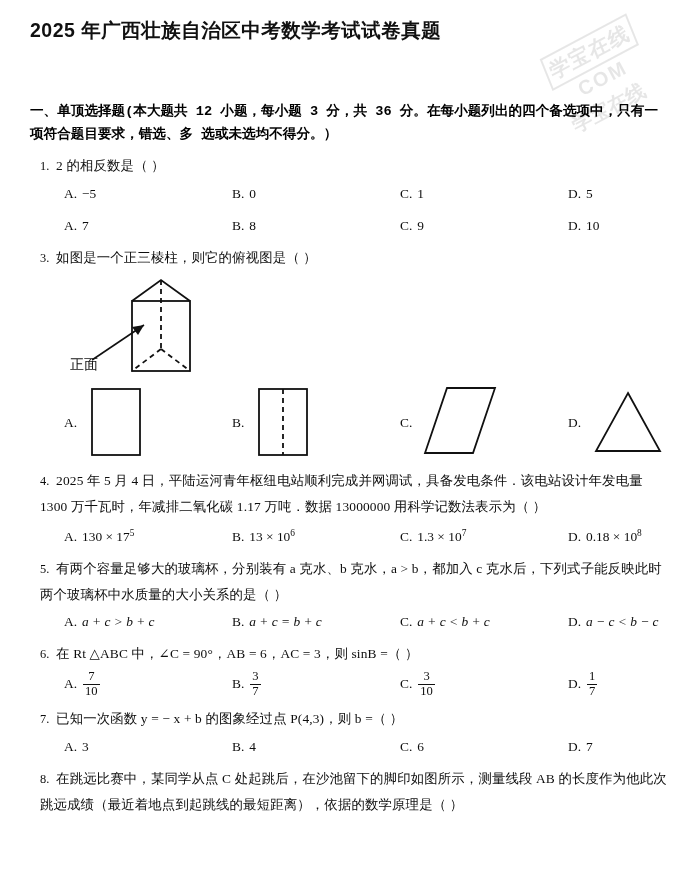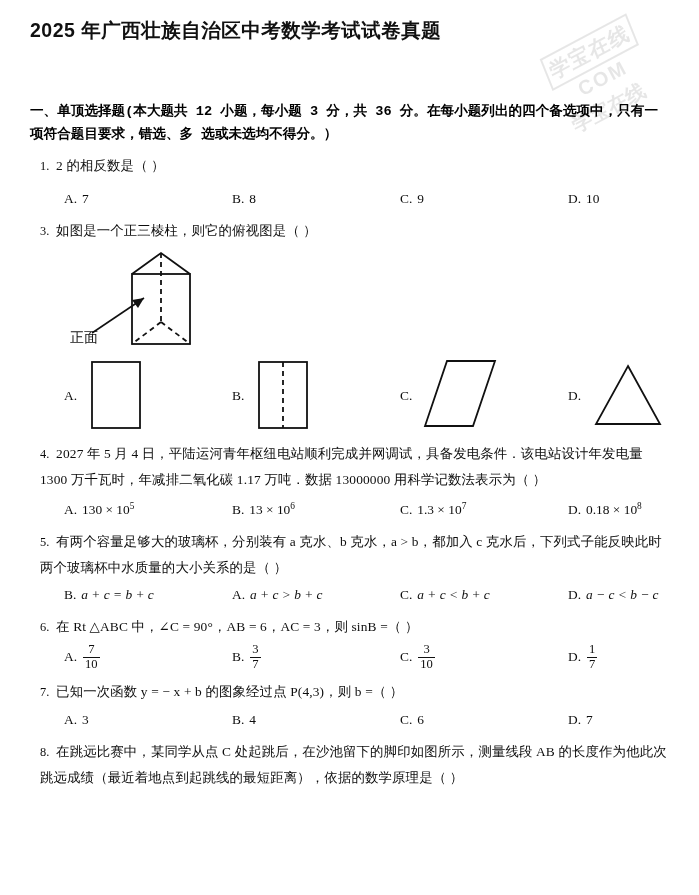--- a/index.html
+++ b/index.html
@@ -177,20 +177,26 @@
   </div>
 
   <h1 class="doc-title">2025 年广西壮族自治区中考数学考试试卷真题</h1>
 
   <p class="section-head">一、单顶选择题(本大题共 12 小题，每小题 3 分，共 36 分。在每小题列出的四个备选项中，只有一项符合题目要求，错选、多 选或未选均不得分。）</p>
 
   <div class="q">
     <div class="q-stem">
       <span class="q-num">1.</span>
       <span>2 的相反数是（      ）</span>
+    </div>
+    <div class="opts">
+      <div class="opt"><span class="opt-lbl">A.</span><span>−5</span></div>
+      <div class="opt"><span class="opt-lbl">B.</span><span>0</span></div>
+      <div class="opt"><span class="opt-lbl">C.</span><span>1</span></div>
+      <div class="opt"><span class="opt-lbl">D.</span><span>5</span></div>
     </div>
   </div>
 
   <div class="q">
     <div class="opts">
       <div class="opt"><span class="opt-lbl">A.</span><span>7</span></div>
       <div class="opt"><span class="opt-lbl">B.</span><span>8</span></div>
       <div class="opt"><span class="opt-lbl">C.</span><span>9</span></div>
       <div class="opt"><span class="opt-lbl">D.</span><span>10</span></div>
     </div>
@@ -246,38 +252,38 @@
         <svg width="80" height="78">
           <polygon points="38,10 70,68 6,68" fill="none" stroke="#111" stroke-width="1.8"></polygon>
         </svg>
       </div>
     </div>
   </div>
 
   <div class="q">
     <div class="q-stem">
       <span class="q-num">4.</span>
-      <span>2027 年 5 月 4 日，平陆运河青年枢纽电站顺利完成并网调试，具备发电条件．该电站设计年发电量 1300 万千瓦时，年减排二氧化碳 1.17 万吨．数据 13000000 用科学记数法表示为（      ）</span>
-    </div>
-    <div class="opts">
-      <div class="opt"><span class="opt-lbl">A.</span><span>130 × 10</span><span class="sup">5</span></div>
+      <span>2025 年 5 月 4 日，平陆运河青年枢纽电站顺利完成并网调试，具备发电条件．该电站设计年发电量 1300 万千瓦时，年减排二氧化碳 1.17 万吨．数据 13000000 用科学记数法表示为（      ）</span>
+    </div>
+    <div class="opts">
+      <div class="opt"><span class="opt-lbl">A.</span><span>130 × 17</span><span class="sup">5</span></div>
       <div class="opt"><span class="opt-lbl">B.</span><span>13 × 10</span><span class="sup">6</span></div>
       <div class="opt"><span class="opt-lbl">C.</span><span>1.3 × 10</span><span class="sup">7</span></div>
       <div class="opt"><span class="opt-lbl">D.</span><span>0.18 × 10</span><span class="sup">8</span></div>
     </div>
   </div>
 
   <div class="q">
     <div class="q-stem">
       <span class="q-num">5.</span>
       <span>有两个容量足够大的玻璃杯，分别装有 a 克水、b 克水，a &gt; b，都加入 c 克水后，下列式子能反映此时两个玻璃杯中水质量的大小关系的是（      ）</span>
     </div>
     <div class="opts">
+      <div class="opt it"><span class="opt-lbl" style="font-style:normal">A.</span><span>a + c &gt; b + c</span></div>
       <div class="opt it"><span class="opt-lbl" style="font-style:normal">B.</span><span>a + c = b + c</span></div>
-      <div class="opt it"><span class="opt-lbl" style="font-style:normal">A.</span><span>a + c &gt; b + c</span></div>
       <div class="opt it"><span class="opt-lbl" style="font-style:normal">C.</span><span>a + c &lt; b + c</span></div>
       <div class="opt it"><span class="opt-lbl" style="font-style:normal">D.</span><span>a − c &lt; b − c</span></div>
     </div>
   </div>
 
   <div class="q">
     <div class="q-stem">
       <span class="q-num">6.</span>
       <span>在 Rt △ABC 中，∠C = 90°，AB = 6，AC = 3，则 sinB =（      ）</span>
     </div>

